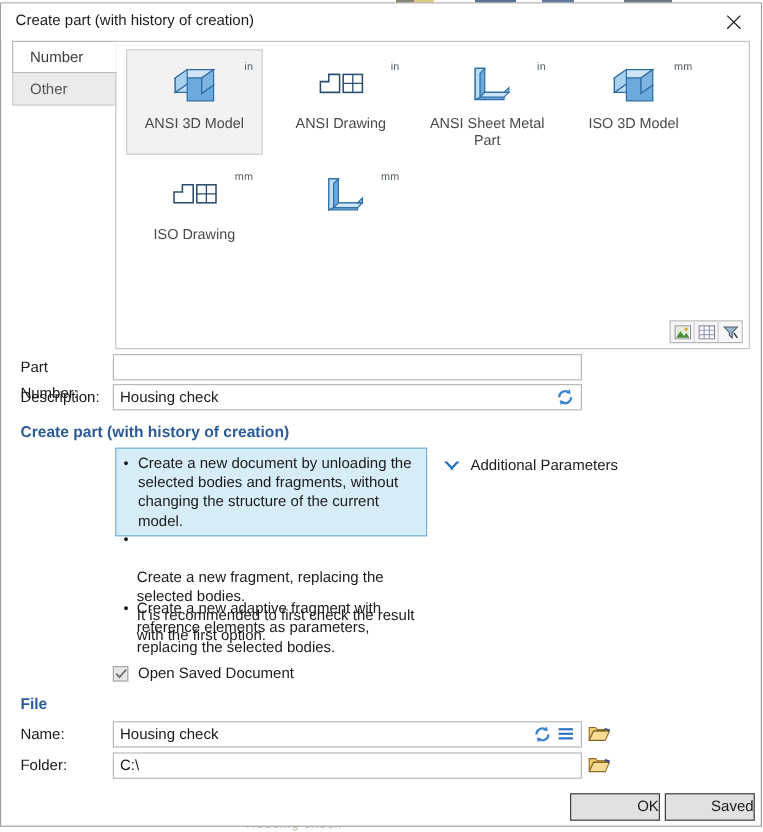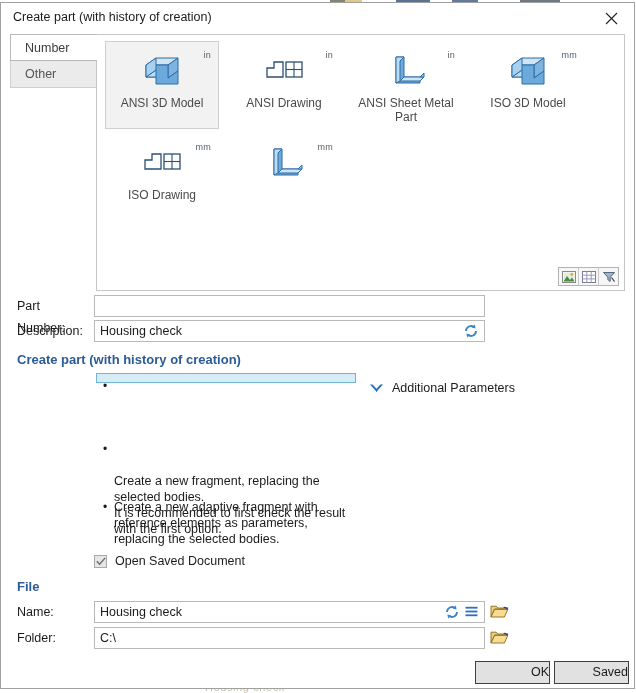--- a/index.html
+++ b/index.html
@@ -467,20 +467,21 @@
         <path d="M13 8a5 5 0 0 1-8.2 3.8" fill="none" stroke="#3f86c8" stroke-width="1.9"></path>
         <polygon points="4.2,14.6 3.4,10.6 7.4,11.4" fill="#3f86c8"></polygon>
       </svg>
     </span>
   </div>
 
   <div class="section-head" style="top:349px;">Create part (with history of creation)</div>
 
   <div class="opt selected" style="top:370px;">
     <span class="bullet">•</span>
+    <span>Create a new document by unloading the selected bodies and fragments, without changing the structure of the current model.</span>
   </div>
 
   <div class="opt" style="top:434px; white-space:pre-line;">
     <span class="bullet">•</span>
     <span>Create a new fragment, replacing the selected bodies.
 It is recommended to first check the result with the first option.</span>
   </div>
 
   <div class="opt" style="top:492px;">
     <span class="bullet">•</span>

